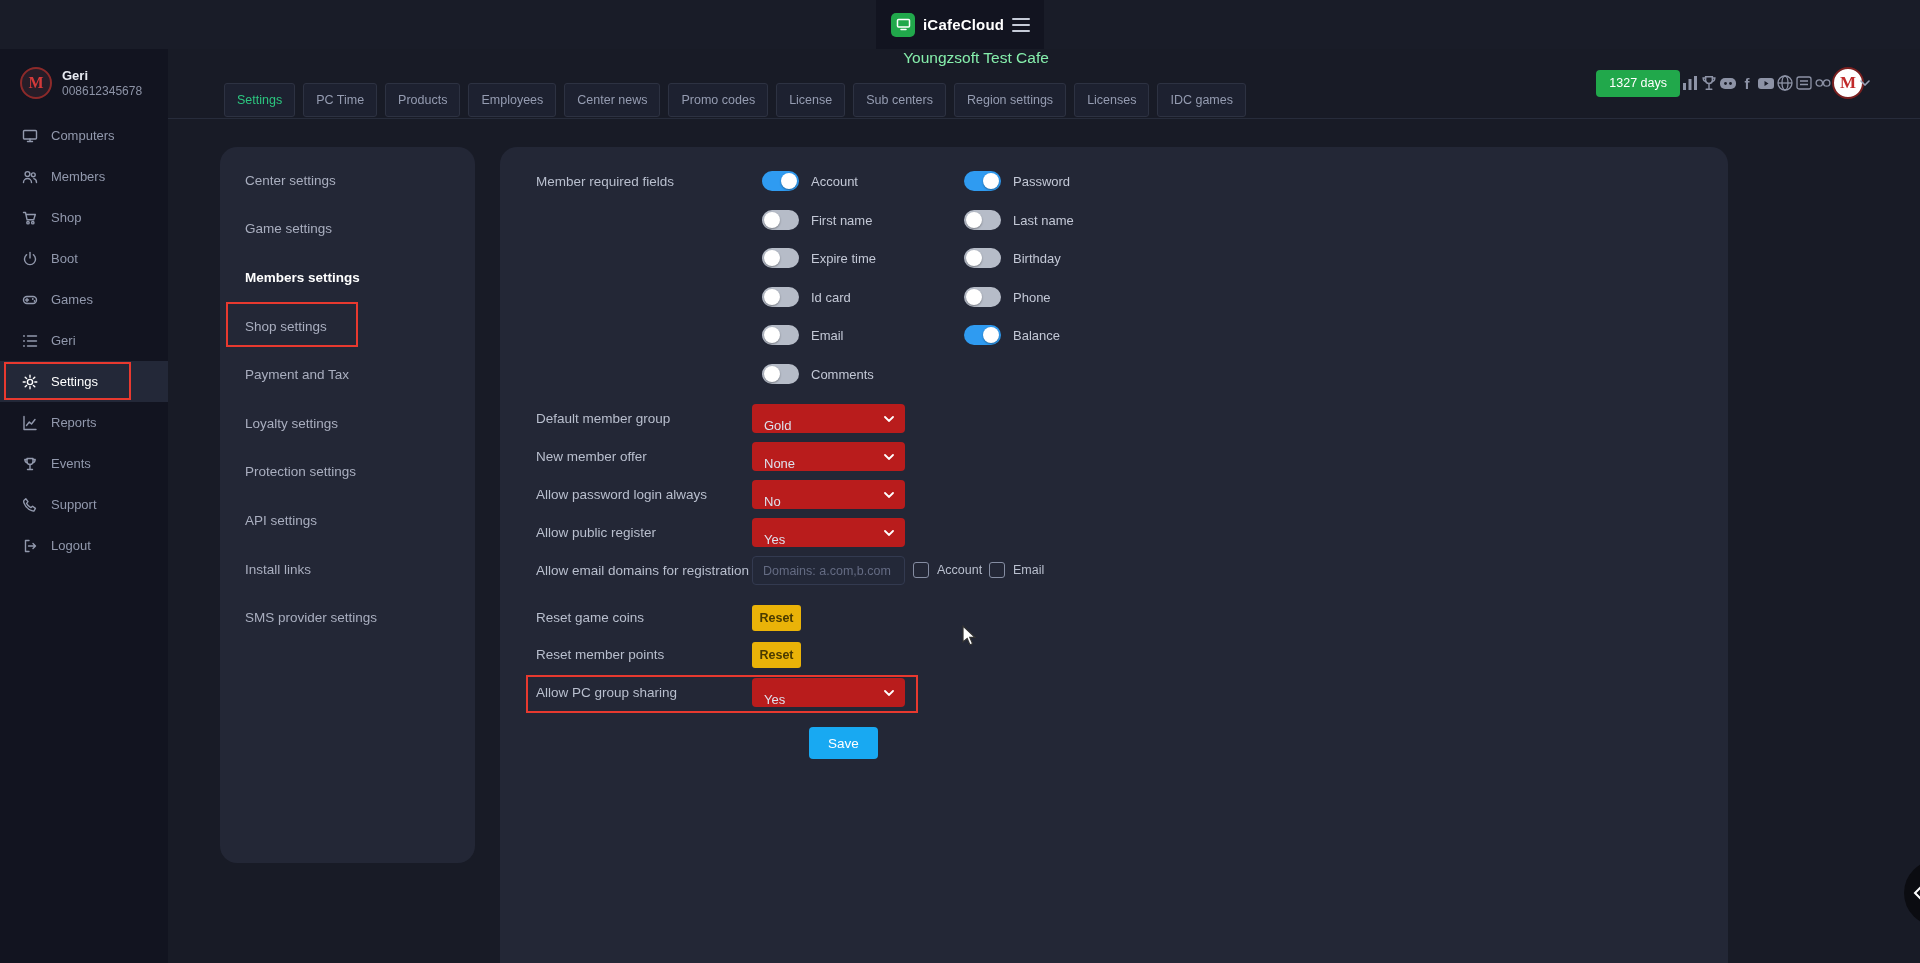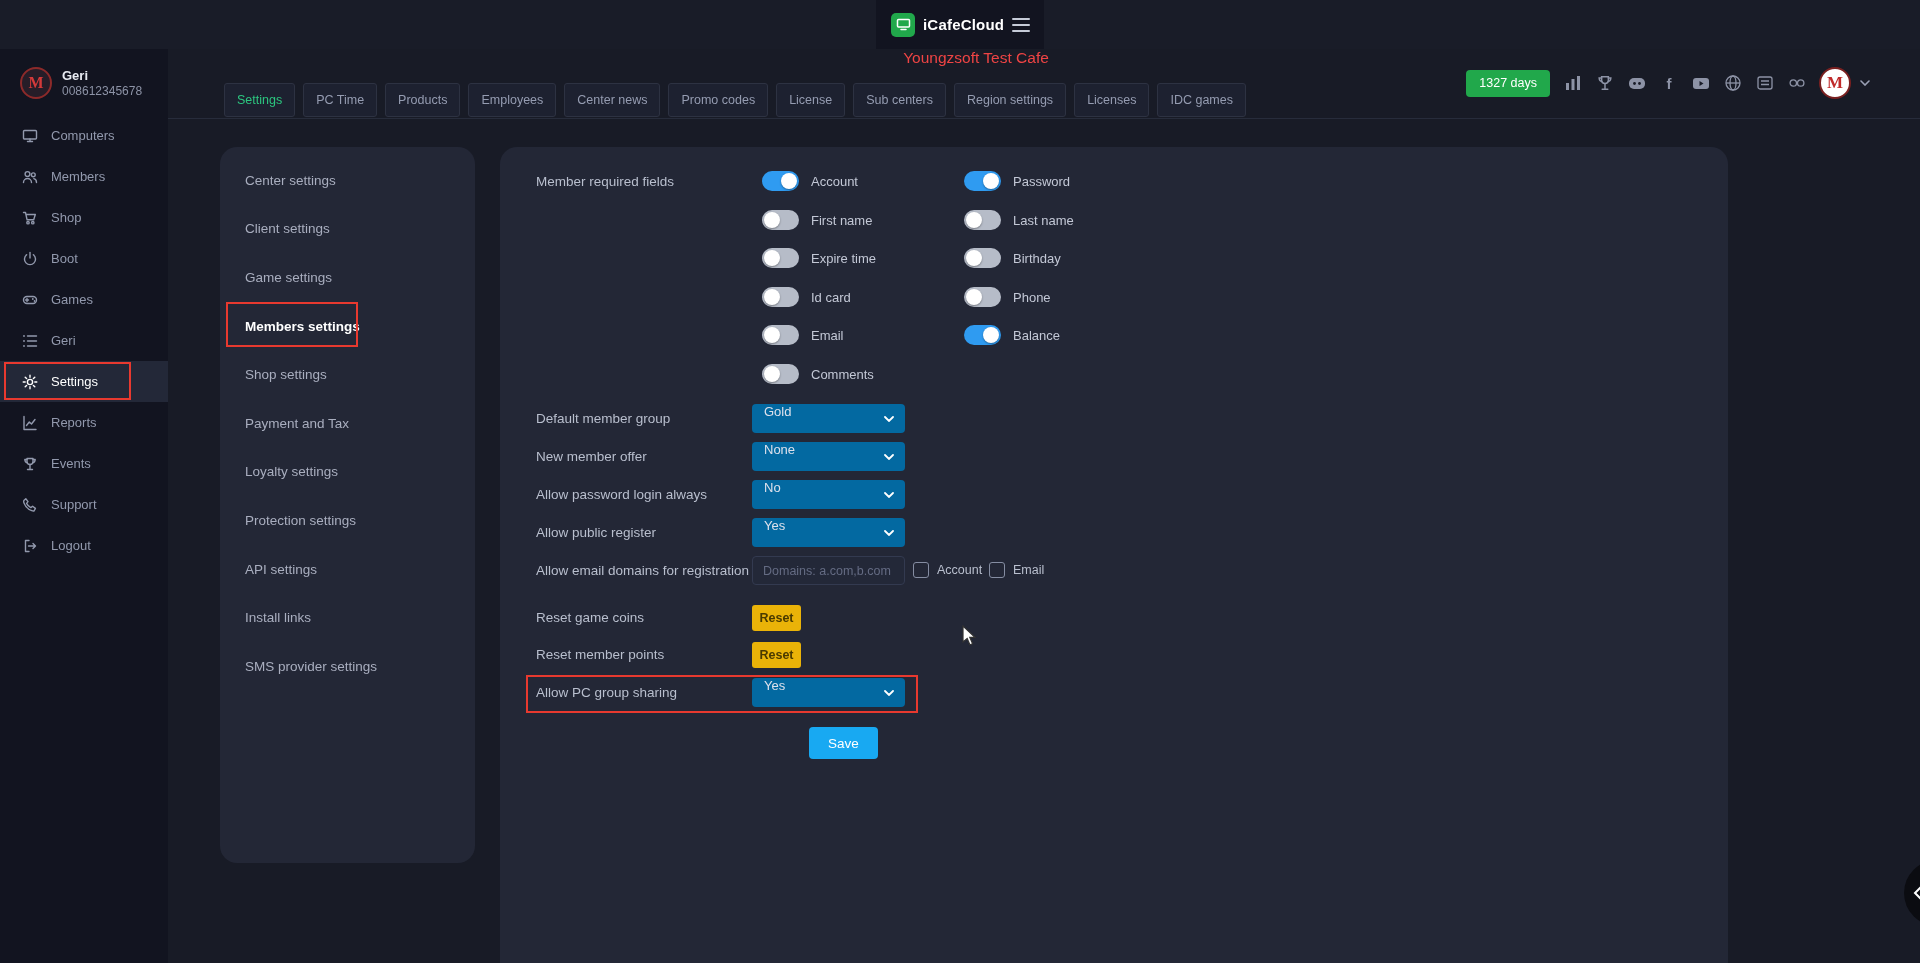--- a/index.html
+++ b/index.html
@@ -20,22 +20,22 @@
   }
   svg{display:block;}
 
   
   .topbar{position:absolute;left:0;top:0;width:1920px;height:49px;background:#191c28;display:flex;align-items:center;z-index:3;flex-direction:column;}
   .brand-zone{width:168px;height:49px;background:#121420;display:flex;align-items:center;padding-left:15px;flex:0 0 auto;}
   .brand-logo{width:24px;height:24px;border-radius:5px;background:var(--accent-green);display:flex;align-items:center;justify-content:center;flex:0 0 auto;}
   .brand-name{color:#fff;font-size:15px;font-weight:700;margin-left:8px;letter-spacing:.2px;}
   .hamburger{margin-left:auto;margin-right:14px;display:flex;flex-direction:column;gap:4px;cursor:pointer;}
   .hamburger span{display:block;width:18px;height:2px;background:#c6cbd8;border-radius:1px;}
-  .page-title{margin-left:32px;font-size:15.5px;color:#ef4444;}
-  .topbar-right{margin-left:auto;display:flex;align-items:center;gap:13px;padding-right:50px;}
+  .page-title{margin-left:32px;font-size:15.5px;color:#86efac;}
+  .topbar-right{margin-left:auto;display:flex;align-items:center;padding-right:50px;}
   .days-badge{height:27px;padding:0 13px;background:var(--accent-green);color:#fff;font-size:12.5px;border-radius:4px;display:flex;align-items:center;cursor:pointer;}
   .hicon{width:19px;height:19px;display:flex;align-items:center;justify-content:center;cursor:pointer;}
   .avatar-top{width:32px;height:32px;border-radius:50%;background:#fff;border:2px solid #7a2020;color:#c02a2a;display:flex;align-items:center;justify-content:center;font-family:"Liberation Serif",serif;font-weight:700;font-size:17px;cursor:pointer;}
   .chev-down{margin-left:-4px;cursor:pointer;}
 
   
   .sidebar{position:absolute;left:0;top:49px;width:168px;height:914px;background:#121420;z-index:2;}
   .user-block{position:absolute;left:20px;top:18px;display:flex;align-items:center;gap:10px;}
   .avatar-side{width:32px;height:32px;border-radius:50%;background:#261d28;border:2px solid #8c2a2a;color:#d33a3a;display:flex;align-items:center;justify-content:center;font-family:"Liberation Serif",serif;font-weight:700;font-size:16px;}
   .user-name{font-size:13px;font-weight:700;color:#e8ebf2;line-height:16px;}
@@ -63,21 +63,21 @@
 
   .trow{position:absolute;display:flex;align-items:center;gap:12px;height:20px;}
   .toggle{width:37px;height:20px;border-radius:10px;background:#b6bcc8;position:relative;cursor:pointer;flex:0 0 auto;}
   .toggle .knob{position:absolute;top:2px;left:2px;width:16px;height:16px;border-radius:50%;background:#fff;box-shadow:0 1px 2px rgba(0,0,0,.35);}
   .toggle.on{background:var(--toggle-on);}
   .toggle.on .knob{left:19px;}
   .tlabel{font-size:13px;color:#c3c8d6;white-space:nowrap;}
 
   .crow{position:absolute;left:0;width:100%;height:30px;}
   .clabel{position:absolute;left:36px;top:7px;font-size:13.5px;color:#b9bfce;white-space:nowrap;}
-  .select{position:absolute;left:252px;top:0;width:153px;height:29px;background:#0369a1;border-radius:4px;display:flex;align-items:flex-start;padding:0 12px;font-size:13px;color:#dde1ec;cursor:pointer;}
+  .select{position:absolute;left:252px;top:0;width:153px;height:29px;background:#b91c1c;border-radius:4px;display:flex;align-items:flex-end;padding:0 12px;font-size:13px;color:#dde1ec;cursor:pointer;}
   .select .chev{position:absolute;right:11px;top:12px;}
   .text-input{position:absolute;left:252px;top:0;width:153px;height:29px;background:#232838;border:1px solid #333a50;border-radius:4px;color:#cfd4e2;font-size:12.5px;padding:0 10px;font-family:"Liberation Sans",sans-serif;}
   .text-input::placeholder{color:#646b83;}
   .cb-group{position:absolute;display:flex;align-items:center;gap:8px;top:6px;}
   .checkbox{width:16px;height:16px;border:1.5px solid #858da2;border-radius:3px;background:transparent;cursor:pointer;flex:0 0 auto;}
   .cb-label{font-size:12.5px;color:#b9bfce;}
   .reset-btn{position:absolute;left:252px;top:2px;width:49px;height:26px;background:var(--reset-yellow);border:none;border-radius:3px;color:#4a3a00;font-size:12.5px;font-weight:700;cursor:pointer;font-family:"Liberation Sans",sans-serif;}
   .save-btn{position:absolute;left:309px;top:580px;width:69px;height:32px;background:var(--save-blue);border:none;border-radius:4px;color:#fff;font-size:13.5px;cursor:pointer;font-family:"Liberation Sans",sans-serif;}
 
   .red-box{position:absolute;border:2px solid var(--highlight-red);pointer-events:none;z-index:6;}
@@ -295,21 +295,20 @@
     <div class="tab">License</div>
     <div class="tab">Sub centers</div>
     <div class="tab">Region settings</div>
     <div class="tab">Licenses</div>
     <div class="tab">IDC games</div>
   </div>
   <div class="tab-divider"></div>
 
   <div class="panel nav-panel">
     <div class="nav-item">Center settings</div>
-    <div class="nav-item">Client settings</div>
     <div class="nav-item">Game settings</div>
     <div class="nav-item active">Members settings</div>
     <div class="nav-item">Shop settings</div>
     <div class="nav-item">Payment and Tax</div>
     <div class="nav-item">Loyalty settings</div>
     <div class="nav-item">Protection settings</div>
     <div class="nav-item">API settings</div>
     <div class="nav-item">Install links</div>
     <div class="nav-item">SMS provider settings</div>
     <div class="red-box" style="left:6px;top:155px;width:132px;height:45px;"></div>

